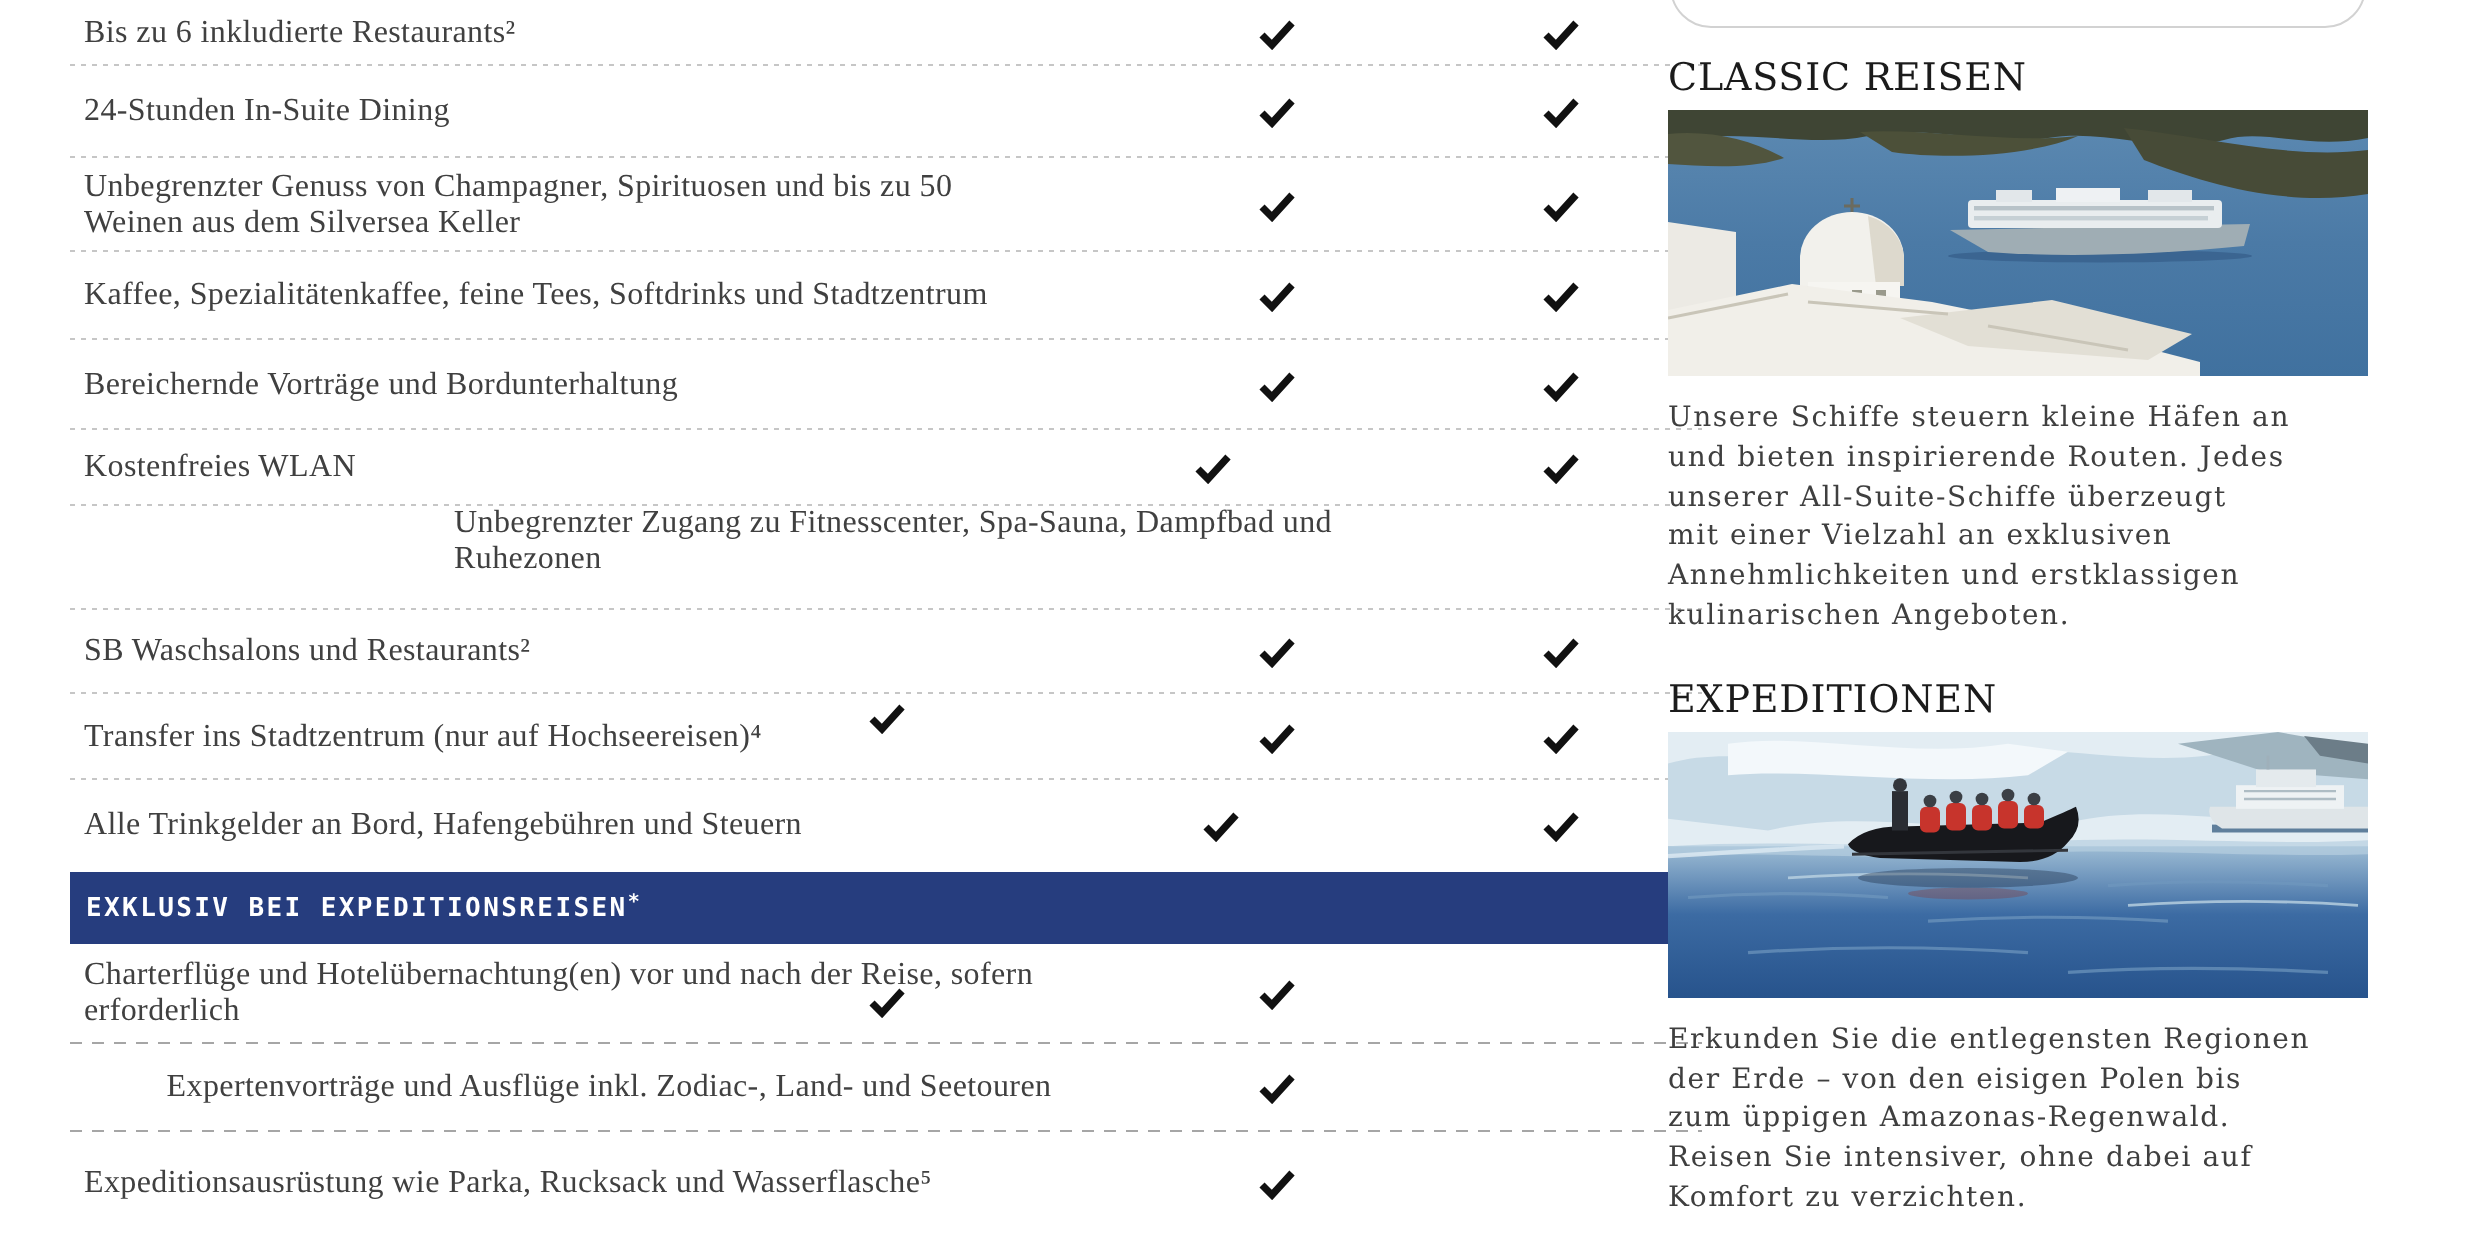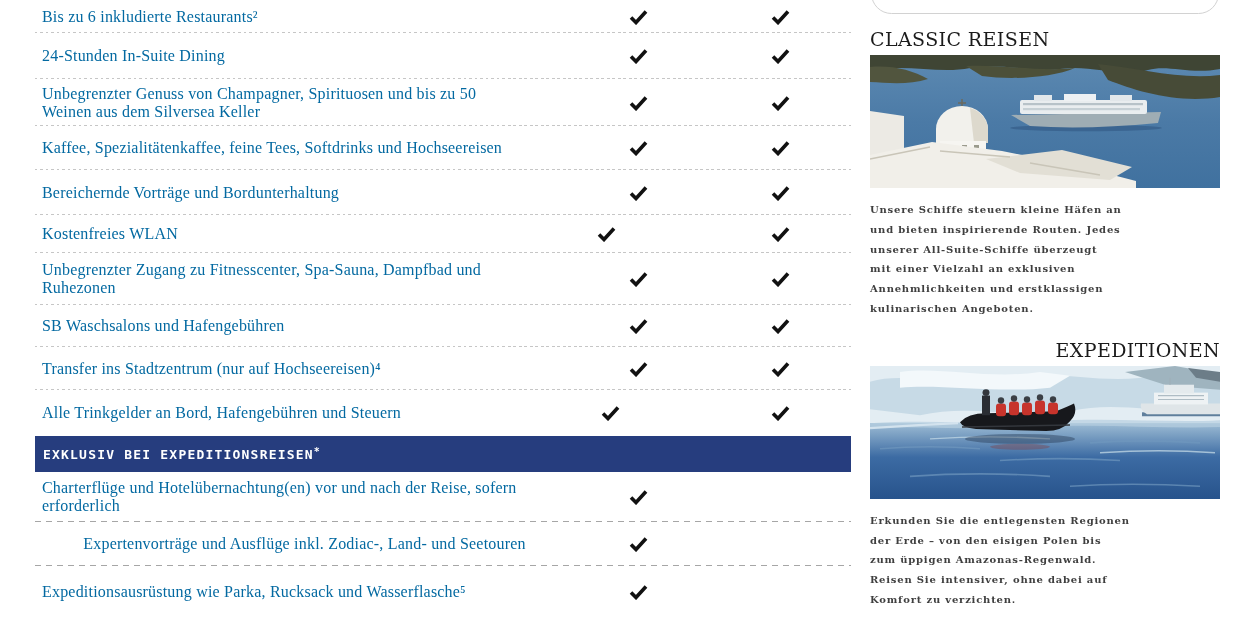--- a/index.html
+++ b/index.html
@@ -23,70 +23,70 @@
   }
   .rows-ex .row::after {
     background:repeating-linear-gradient(90deg,#a6a6a6 0 6px, transparent 6px 11px);
   }
   .rows-top .row:nth-child(1){height:33px;}
   .rows-top .row:nth-child(2){height:46px;}
   .rows-top .row:nth-child(3){height:47px;}
   .rows-top .row:nth-child(4){height:44px;}
   .rows-top .row:nth-child(5){height:45px;}
   .rows-top .row:nth-child(6){height:38px;gap:32px;}
-  .rows-top .row:nth-child(7){height:52px;}
+  .rows-top .row:nth-child(7){height:52px;flex-direction:column;}
   .rows-top .row:nth-child(8){height:42px;}
   .rows-top .row:nth-child(9){height:43px;font-family:Liberation Serif, serif;}
   .rows-top .row:nth-child(10){height:46px;gap:28px;}
   .rows-top .row:nth-child(10)::after{display:none;}
   .rows-ex .row:nth-child(1){height:50px;}
   .rows-ex .row:nth-child(2){height:44px;text-align:center;}
   .rows-ex .row:nth-child(3){height:52px;}
   .rows-ex .row:nth-child(3)::after{display:none;}
 
   .cell.label {
     flex:1 1 auto; padding-left:7px; max-width:538px;
-    font-size:16px; letter-spacing:0.2px; color:#0369a1;
+    font-size:16px; letter-spacing:0.2px; color:#404040;
     line-height:1.1; white-space:pre-line;
   }
   .cell.check {
     flex:0 0 142px; display:flex; align-items:center; justify-content:center;
   }
   .cell.check svg { display:block; }
 
   .banner {
     height:36px; display:flex; align-items:center;
     background:#263d7e; padding-left:8px;
   }
   .banner .banner-text {
     font-family:"DejaVu Sans Mono", monospace; font-weight:bold;
     font-size:13px; letter-spacing:1.2px; color:#ffffff;
   }
   .banner sup { font-size:10px; vertical-align:4px; }
 
   
   .side {
-    position:absolute; left:870px; top:0; width:350px;
+    position:absolute; left:834px; top:0; width:350px;
   }
   .pill {
     position:absolute; left:1px; top:-27px; width:348px; height:41px;
     border:1px solid #d2d2d2; border-radius:21px; background:#ffffff;
   }
   .side h3 {
     font-family:"DejaVu Serif", serif; font-weight:normal;
     font-size:19px; letter-spacing:0.4px; color:#1b1b1b;
   }
   .side .sec1 h3 { margin-top:28px; margin-bottom:5px; }
-  .side .sec2 h3 { margin-top:20px; margin-bottom:5px;text-align:right; }
+  .side .sec2 h3 { margin-top:20px; margin-bottom:5px; }
   .photo { display:block; width:350px; height:133px; }
   .side p {
     margin-top:12px;
     font-family:"DejaVu Serif", serif;
-    font-size:10px; letter-spacing:0.8px; line-height:19.8px;
-    color:#3f3f3f; white-space:pre-line;font-weight:bold;
+    font-size:14px; letter-spacing:0.8px; line-height:19.8px;
+    color:#3f3f3f; white-space:pre-line;
   }
 </style>
 </head>
 <body>
 
 <div class="page">
 
   <div class="table">
     <div class="rows-top">
         <div class="row">
@@ -123,21 +123,21 @@
               <path d="M2 8.5 L7 13.5 L17 2.5" fill="none" stroke="#111111" stroke-width="3.6"></path>
             </svg>
           </div>
           <div class="cell check">
             <svg width="19" height="16" viewBox="0 0 19 16">
               <path d="M2 8.5 L7 13.5 L17 2.5" fill="none" stroke="#111111" stroke-width="3.6"></path>
             </svg>
           </div>
         </div>
         <div class="row">
-          <div class="cell label">Kaffee, Spezialitätenkaffee, feine Tees, Softdrinks und Hochseereisen</div>
+          <div class="cell label">Kaffee, Spezialitätenkaffee, feine Tees, Softdrinks und Stadtzentrum</div>
           <div class="cell check">
             <svg width="19" height="16" viewBox="0 0 19 16">
               <path d="M2 8.5 L7 13.5 L17 2.5" fill="none" stroke="#111111" stroke-width="3.6"></path>
             </svg>
           </div>
           <div class="cell check">
             <svg width="19" height="16" viewBox="0 0 19 16">
               <path d="M2 8.5 L7 13.5 L17 2.5" fill="none" stroke="#111111" stroke-width="3.6"></path>
             </svg>
           </div>
@@ -176,21 +176,21 @@
               <path d="M2 8.5 L7 13.5 L17 2.5" fill="none" stroke="#111111" stroke-width="3.6"></path>
             </svg>
           </div>
           <div class="cell check">
             <svg width="19" height="16" viewBox="0 0 19 16">
               <path d="M2 8.5 L7 13.5 L17 2.5" fill="none" stroke="#111111" stroke-width="3.6"></path>
             </svg>
           </div>
         </div>
         <div class="row">
-          <div class="cell label">SB Waschsalons und Hafengebühren</div>
+          <div class="cell label">SB Waschsalons und Restaurants²</div>
           <div class="cell check">
             <svg width="19" height="16" viewBox="0 0 19 16">
               <path d="M2 8.5 L7 13.5 L17 2.5" fill="none" stroke="#111111" stroke-width="3.6"></path>
             </svg>
           </div>
           <div class="cell check">
             <svg width="19" height="16" viewBox="0 0 19 16">
               <path d="M2 8.5 L7 13.5 L17 2.5" fill="none" stroke="#111111" stroke-width="3.6"></path>
             </svg>
           </div>

